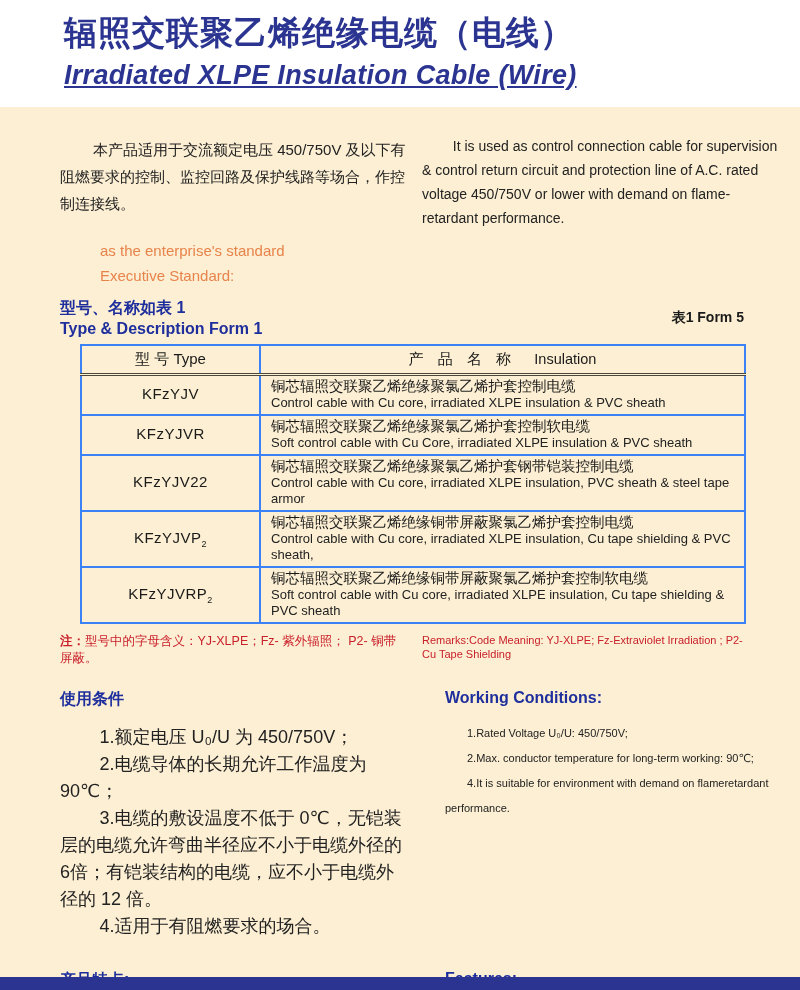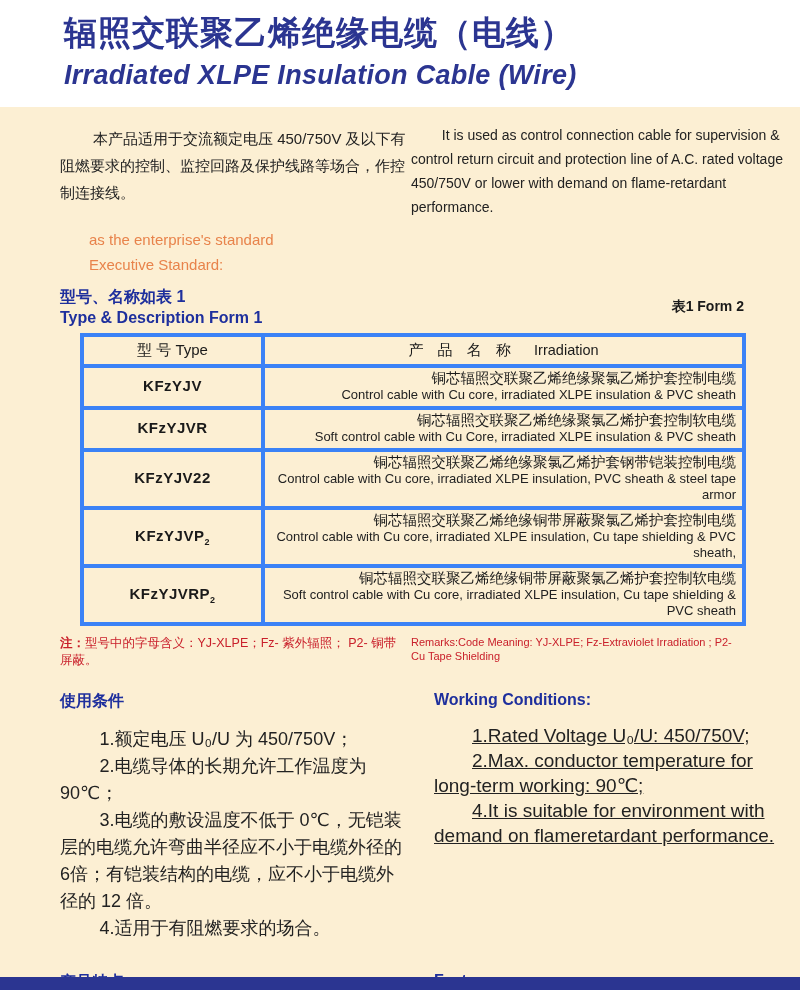--- a/index.html
+++ b/index.html
@@ -5,66 +5,66 @@
   html,body { margin:0; padding:0; }
   .page {
     position:relative; width:800px; height:990px; overflow:hidden;
     background:#bef264;
     font-family:"Liberation Sans","DejaVu Sans",sans-serif;
     color:#222;
   }
   
   .masthead { height:107px; background:#ffffff; padding:13px 0 0 64px; box-sizing:border-box; }
   .title-zh { margin:0; font-size:33px; font-weight:700; color:#2B3591; letter-spacing:1px; line-height:40px; }
-  .title-en { margin:7px 3px 0 0; font-size:27px; font-weight:700; font-style:italic; color:#2B3591; letter-spacing:0.3px; line-height:30px; }
+  .title-en { margin:7px 3px 0 0; font-size:27px; font-weight:700; font-style:italic; color:#2B3591; letter-spacing:0.3px; line-height:30px;text-decoration:underline; }
   
   .sheet {
     position:absolute; top:107px; left:0; right:0; bottom:0;
-    background:#FCEFD3; padding:14px 14px 0 60px; box-sizing:border-box;
+    background:#FCEFD3; padding:25px 14px 0 60px; box-sizing:border-box;
   }
   .two-col { display:flex; align-items:flex-start; }
   .col-l { width:348px; flex:0 0 348px; }
-  .col-r { flex:1; margin-left:3px; }
+  .col-r { flex:1; margin-left:14px; }
   
   .intro-zh { margin:4px 0 0 0; font-size:15px; line-height:27px; text-indent:2.2em; }
   .intro-en { margin:2px 0 0 0; font-size:14px; line-height:24px; text-indent:2.2em; }
   
   .standards { margin-top:8px; }
   .standards p { margin:0; font-size:15px; line-height:25px; color:#E8834B; }
   .standards .col-l p { margin-left:24px; }
   .standards .col-r p { margin-left:26px; }
   
   .form-head { margin-top:9px; display:flex; justify-content:space-between; align-items:center; padding-right:42px; }
   .blue-h { margin:0; font-size:16px; font-weight:700; color:#1E2F9D; line-height:21px; }
   .corner-label { margin:0; font-size:14px; font-weight:700; color:#1a1a1a; }
   
   .type-table {
     margin:5px 0 0 20px; width:666px; border-collapse:collapse;
     background:transparent;
   }
-  .type-table th, .type-table td { border:4px solid #3b82f6; }
+  .type-table th, .type-table td { border:2px solid #3b82f6; }
   .type-table thead th { border-bottom:3px double #4a473c; height:25px; font-weight:400; font-size:15px; color:#1a1a1a; }
   .hdr-zh { letter-spacing:5px; }
   .hdr-en { letter-spacing:0; margin-left:14px; font-size:14.5px; }
   .col-type { width:175px; }
-  .cell-type { text-align:center; vertical-align:middle; font-size:15px; font-weight:700; color:#1a1a1a; letter-spacing:0.5px; }
-  .cell-desc { padding:2px 6px 3px 10px; vertical-align:middle;text-align:right; }
+  .cell-type { text-align:center; vertical-align:middle; font-size:15px; font-weight:400; color:#1a1a1a; letter-spacing:0.5px; }
+  .cell-desc { padding:2px 6px 3px 10px; vertical-align:middle; }
   .desc-zh { font-size:14.5px; line-height:17px; color:#1a1a1a; }
   .desc-en { font-size:13px; line-height:16px; color:#222; }
   .sub { font-size:9px; }
   
   .note-row { margin-top:9px; padding-right:42px; }
   .note-zh { margin:0; font-size:12.5px; color:#C9202B; }
   .note-zh b { font-weight:700; }
   .note-en { margin:0; font-size:11px; color:#C9202B; line-height:14px; }
   
   .block { margin-top:22px;gap:23px; }
   .block h3 { margin:0 0 14px 0; font-size:16px; font-weight:700; color:#1E2F9D; }
   .item-zh { margin:0; font-size:18px; line-height:27px; text-indent:2.2em; }
-  .item-en { margin:0; font-size:19px; line-height:25px; text-indent:2em;text-decoration:underline; }
+  .item-en { margin:0; font-size:11px; line-height:25px; text-indent:2em; }
   .features-row { margin-top:30px; }
   
   .footer-bar { position:absolute; left:0; right:0; bottom:0; height:13px; background:#2B3591; }
 </style>
 </head>
 <body>
 
 <div class="page">
 
   <header class="masthead">
@@ -88,30 +88,30 @@
         <p>as the enterprise's standard</p>
         <p>Executive Standard:</p>
       </div>
     </section>
 
     <section class="form-head">
       <div>
         <p class="blue-h">型号、名称如表 1</p>
         <p class="blue-h">Type &amp; Description Form 1</p>
       </div>
-      <p class="corner-label">表1  Form 2</p>
+      <p class="corner-label">表1  Form 5</p>
     </section>
 
     <table class="type-table">
       <thead>
         <tr>
           <th class="col-type">型 号  Type</th>
           <th>
             <span class="hdr-zh">产 品 名 称</span>
-            <span class="hdr-en">Irradiation</span>
+            <span class="hdr-en">Insulation</span>
           </th>
         </tr>
       </thead>
       <tbody>
         <tr>
           <td class="cell-type"><span>KFzYJV</span><sub class="sub"></sub></td>
           <td class="cell-desc">
             <div class="desc-zh">铜芯辐照交联聚乙烯绝缘聚氯乙烯护套控制电缆</div>
             <div class="desc-en">Control cable with Cu core, irradiated XLPE insulation &amp; PVC sheath</div>
           </td>

